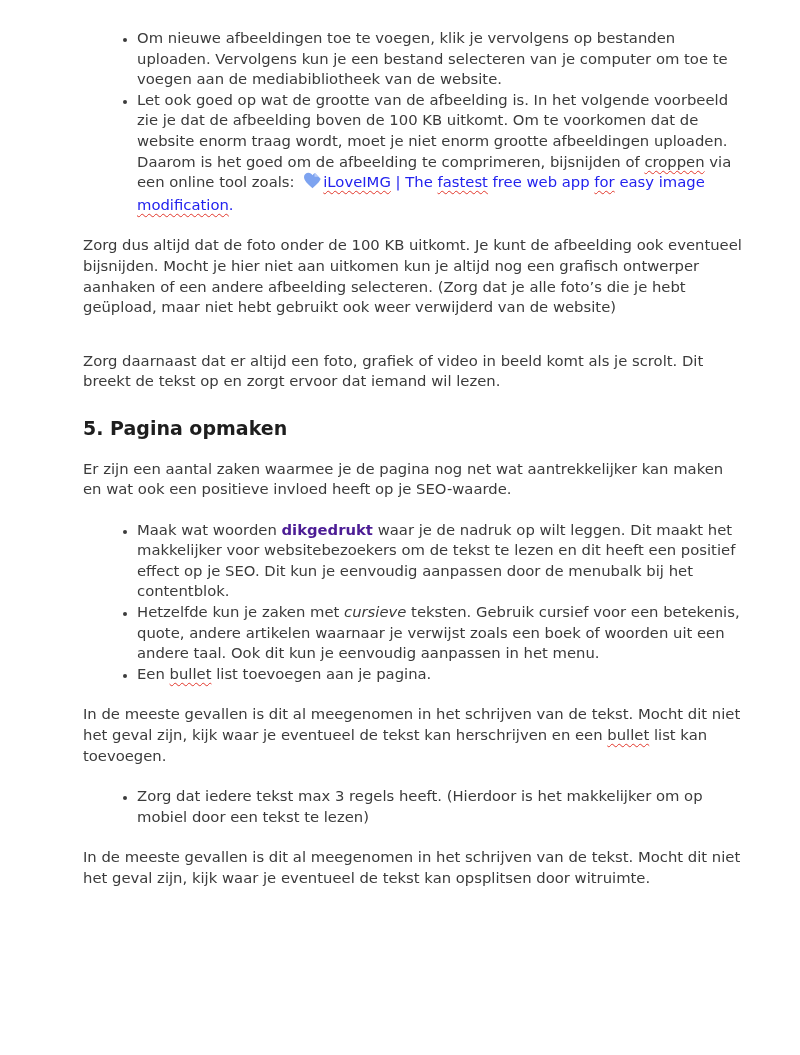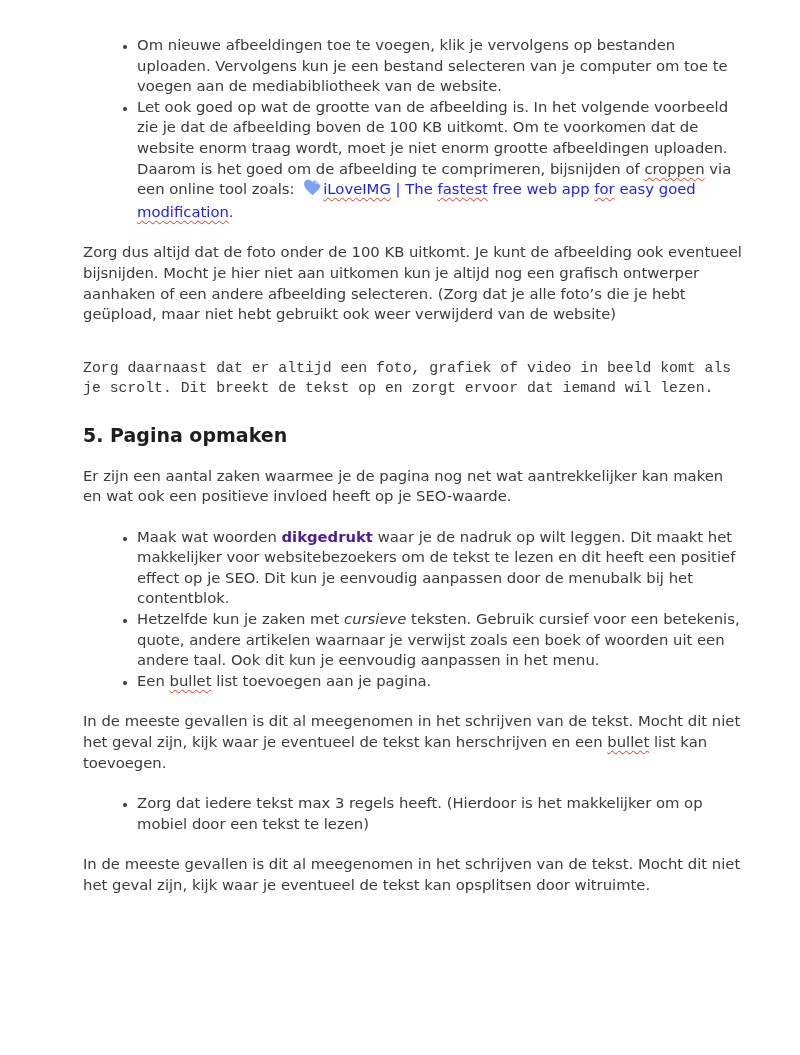--- a/index.html
+++ b/index.html
@@ -10,23 +10,23 @@
     background: #ffffff;
     overflow: hidden;
     font-family: "DejaVu Sans", "Liberation Sans", sans-serif;
     font-size: 14.8px;
     line-height: 20.6px;
     color: #3b3b3b;
     box-sizing: border-box;
     padding: 27px 57px 0 83px;
   }
   p { margin: 8px 0; }
-  p.mt-lg { margin-top: 33px; font-family: Liberation Mono, monospace; }
+  p.mt-lg { margin-top: 33px; }
   ul { margin: 20px 0; padding-left: 54px; list-style: disc outside; }
-  ul:first-child { margin-top: 8px; }
+  ul:first-child { margin-top: 1px; }
   li { margin: 0; padding: 0; }
   li::marker { color: #3b3b3b; font-size: 12px; }
   h2 {
     font-size: 19px;
     line-height: 20.6px;
     font-weight: bold;
     color: #1e1e1e;
     margin: 26px 0 20px 0;
   }
   b { color: #4c1d95; }
@@ -57,21 +57,21 @@
 
   <ul>
     <li>
       <span>Om nieuwe afbeeldingen toe te voegen, klik je vervolgens op bestanden uploaden. Vervolgens kun je een bestand selecteren van je computer om toe te voegen aan de mediabibliotheek van de website.</span>
     </li>
     <li>
       <span>Let ook goed op wat de grootte van de afbeelding is. In het volgende voorbeeld zie je dat de afbeelding boven de 100 KB uitkomt. Om te voorkomen dat de website enorm traag wordt, moet je niet enorm grootte afbeeldingen uploaden. Daarom is het goed om de afbeelding te comprimeren, bijsnijden of </span><span class="sq">croppen</span><span> via een online tool zoals: </span><span class="heart-ico"><svg width="19" height="17" viewBox="0 0 24 22">
             <path d="M12 21 C5.2 15.2 1 11 1 6.6 C1 3.1 3.7 1 6.7 1 C8.9 1 11 2.2 12 4.1 C13 2.2 15.1 1 17.3 1 C20.3 1 23 3.1 23 6.6 C23 11 18.8 15.2 12 21 Z" fill="#7da3f0"></path>
             <polygon points="14.2,0.4 23.8,10 23.8,0.4" fill="#ffffff"></polygon>
             <polygon points="14.6,1.2 19.6,6.2 14.6,6.2" fill="#b9ccf8"></polygon>
-          </svg></span><a class="doclink"><span class="sq">iLoveIMG</span><span> | The </span><span class="sq">fastest</span><span> free web app </span><span class="sq">for</span><span> easy goed </span><span class="sq">modification</span><span>.</span></a>
+          </svg></span><a class="doclink"><span class="sq">iLoveIMG</span><span> | The </span><span class="sq">fastest</span><span> free web app </span><span class="sq">for</span><span> easy image </span><span class="sq">modification</span><span>.</span></a>
     </li>
   </ul>
 
   <p>
     <span>Zorg dus altijd dat de foto onder de 100 KB uitkomt. Je kunt de afbeelding ook eventueel bijsnijden. Mocht je hier niet aan uitkomen kun je altijd nog een grafisch ontwerper aanhaken of een andere afbeelding selecteren. (Zorg dat je alle foto’s die je hebt geüpload, maar niet hebt gebruikt ook weer verwijderd van de website)</span>
   </p>
 
 
   <p class="mt-lg">
     <span>Zorg daarnaast dat er altijd een foto, grafiek of video in beeld komt als je scrolt. Dit breekt de tekst op en zorgt ervoor dat iemand wil lezen.</span>

